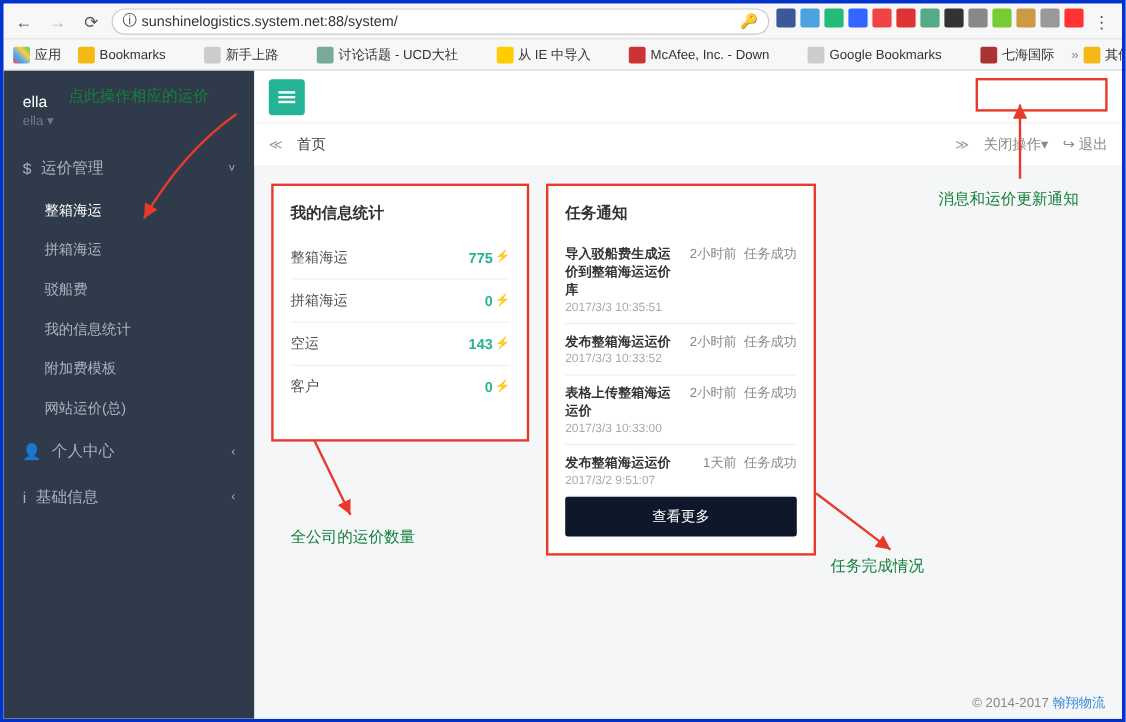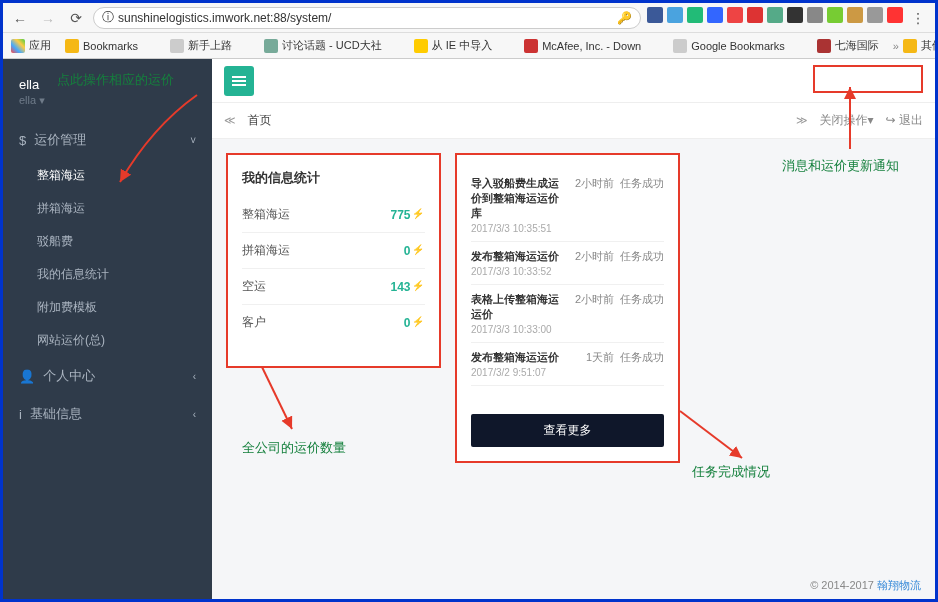--- a/index.html
+++ b/index.html
@@ -68,21 +68,21 @@
 </style>
 </head>
 <body>
 
 <div class="chrome-bar">
   <div class="nav-btn">←</div>
   <div class="nav-btn disabled">→</div>
   <div class="nav-btn">⟳</div>
   <div class="addr">
     <span>ⓘ</span>
-    <span>sunshinelogistics.imwork.net:88/system/</span>
+    <span>sunshinelogistics.system.net:88/system/</span>
     <span style="margin-left:auto">🔑</span>
   </div>
   <div class="ext-icons">
     <div class="ext" style="background:#3b5998"></div>
     <div class="ext" style="background:#4aa3df"></div>
     <div class="ext" style="background:#2b7"></div>
     <div class="ext" style="background:#36f"></div>
     <div class="ext" style="background:#e44"></div>
     <div class="ext" style="background:#d33"></div>
     <div class="ext" style="background:#5a8"></div>
@@ -205,20 +205,21 @@
               <span class="stat-val">143<span class="bolt">⚡</span></span>
             </div>
             <div class="stat-row">
               <span class="stat-label">客户</span>
               <span class="stat-val">0<span class="bolt">⚡</span></span>
             </div>
           </div>
       </div>
 
       <div class="panel tasks">
+        <div class="panel-title">任务通知</div>
         <div id="task-items" style="flex:1">
             <div class="task-item">
               <div class="task-line1">
                 <span class="task-title">导入驳船费生成运价到整箱海运运价库</span>
                 <span class="task-time">2小时前</span>
                 <span class="task-status">任务成功</span>
               </div>
               <div class="task-date">2017/3/3 10:35:51</div>
             </div>
             <div class="task-item">

